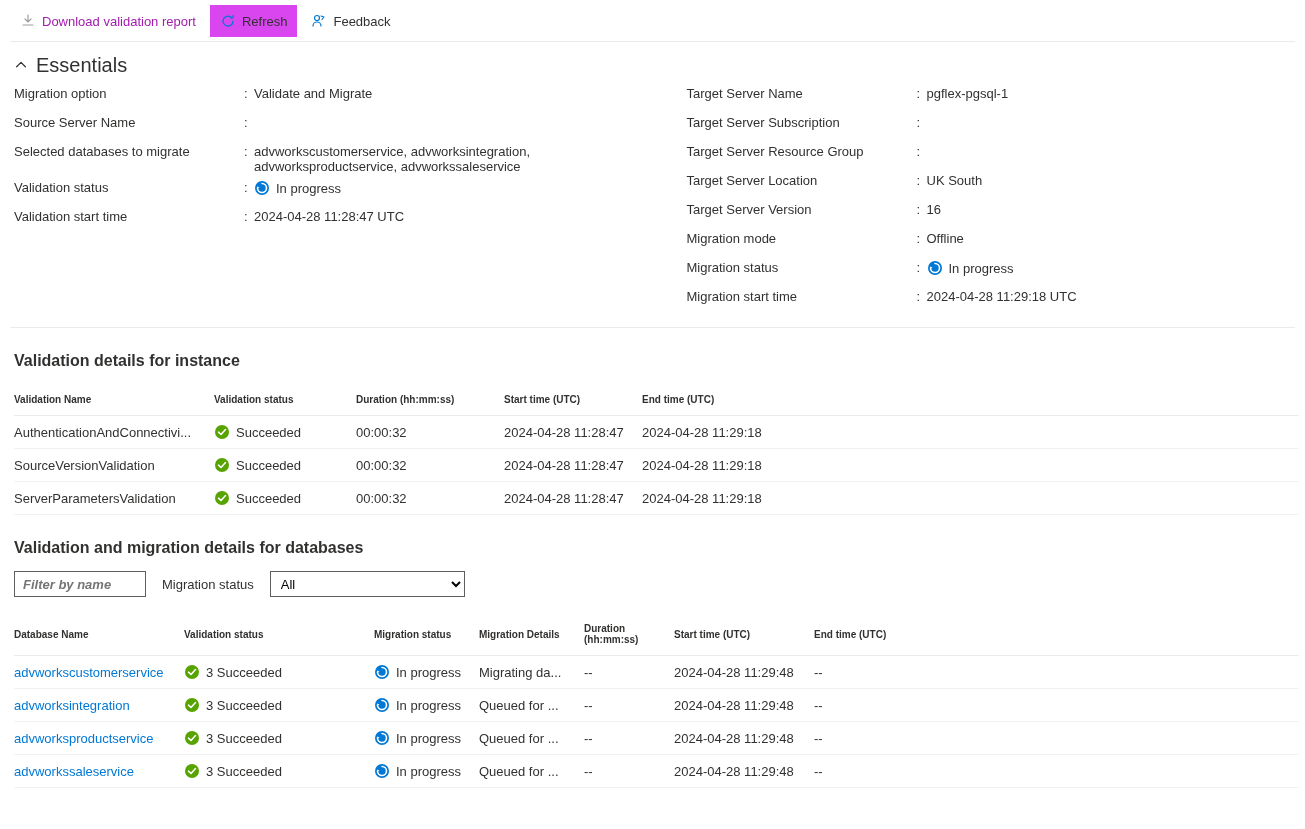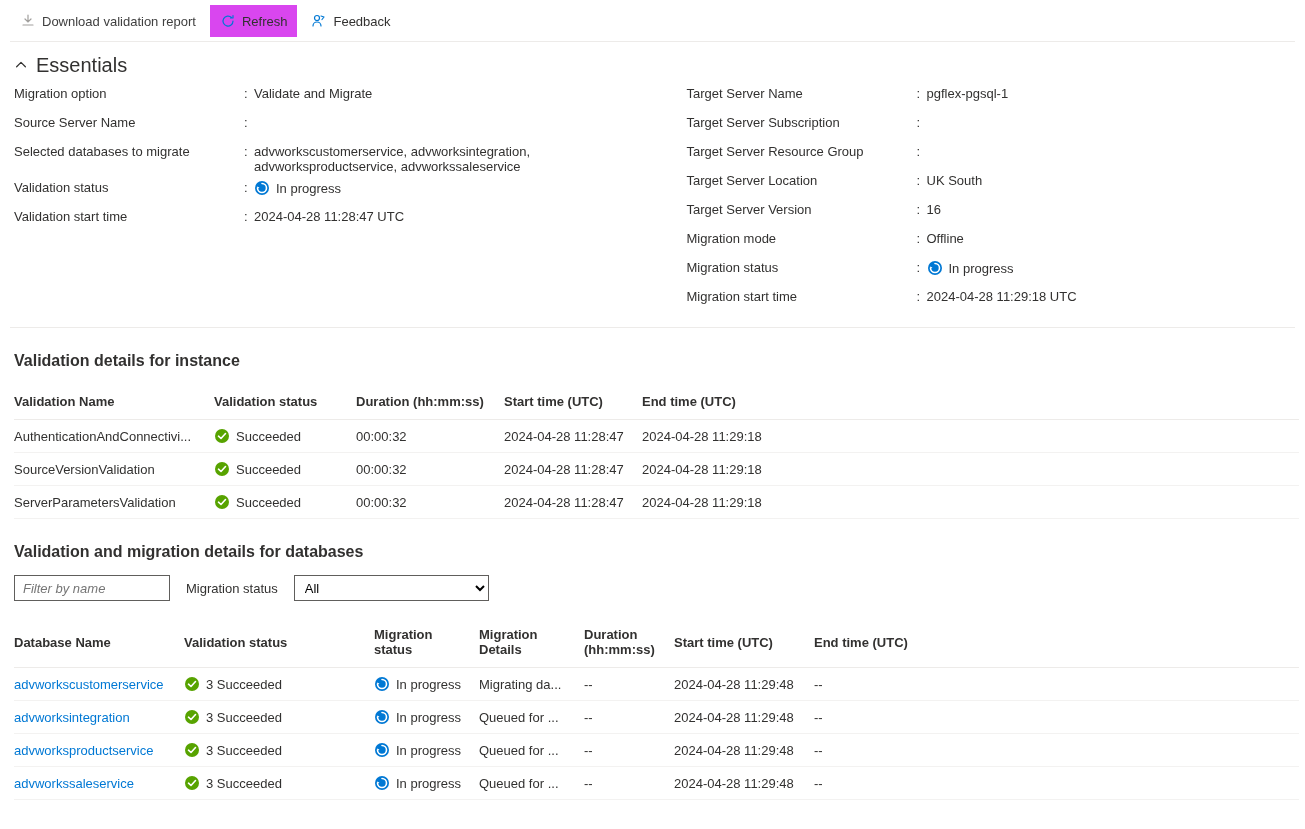--- a/index.html
+++ b/index.html
@@ -23,21 +23,21 @@
     gap: 6px;
     padding: 6px 10px;
     border: none;
     background: transparent;
     font-size: 13px;
     color: #323130;
     cursor: pointer;
     height: 32px;
     font-family: inherit;
   }
-  .tool-btn.disabled { color: #404040; cursor: default; justify-content: flex-end; }
+  .tool-btn.disabled { color: #a21caf; cursor: default; justify-content: flex-end; }
   .tool-btn.active { background: #d946ef; }
   .tool-btn .ico { display:inline-flex; width:16px; height:16px; align-items:center; justify-content:center;}
   .section-header {
     display:flex; align-items:center; gap:8px;
     padding: 12px 4px 6px 4px;
     font-size: 20px;
     cursor:pointer;
   }
   .essentials-grid {
     display:flex;
@@ -46,25 +46,25 @@
     gap: 28px;
   }
   .ess-col { flex:1; }
   .ess-col.left { padding-right: 40px; }
   .ess-row { display:flex; align-items:flex-start; min-height: 29px; padding: 3px 0;}
   .ess-label { width: 230px; flex-shrink:0; color:#323130;}
   .ess-sep { width: 10px; flex-shrink:0; text-align:left;}
   .ess-val { flex:1; display:flex; align-items:center; gap:6px;}
   h2.sub { font-size:16px; font-weight:600; color:#323130; margin:24px 4px 14px 4px;}
   table.data { width:100%; border-collapse:collapse; margin: 0 4px;}
-  table.data th { text-align:left; font-weight:600; font-size:13px; padding:10px 12px 10px 0; border-bottom:1px solid #edebe9;}
+  table.data th { text-align:left; font-weight:600; font-size:10px; padding:10px 12px 10px 0; border-bottom:1px solid #edebe9;}
   table.data td { padding:8px 12px 8px 0; border-bottom:1px solid #f3f2f1; font-size:13px; white-space:nowrap; overflow:hidden; text-overflow:ellipsis; max-width:180px;}
   .status-cell { display:flex; align-items:center; gap:6px;}
   .filter-row { display:flex; align-items:center; gap:16px; margin:4px 4px 16px 4px;}
-  input.filter { width:156px; height:26px; border:1px solid #605e5c; padding:2px 8px; font-style:italic; font-size:13px; font-family:inherit;}
+  input.filter { width:132px; height:26px; border:1px solid #605e5c; padding:2px 8px; font-style:italic; font-size:13px; font-family:inherit;font-weight:bold;}
   select.status-sel { width:195px; height:26px; border:1px solid #605e5c; background:#fff; font-size:13px; padding:2px 6px; font-family:inherit;}
   a.db-link { color:#0078d4; text-decoration:none; cursor:pointer;}
 </style>
 </head>
 <body>
 
 <svg width="0" height="0" style="position:absolute">
   <defs>
     <g id="icon-success">
       <circle cx="8" cy="8" r="7" fill="#57A300"></circle>

